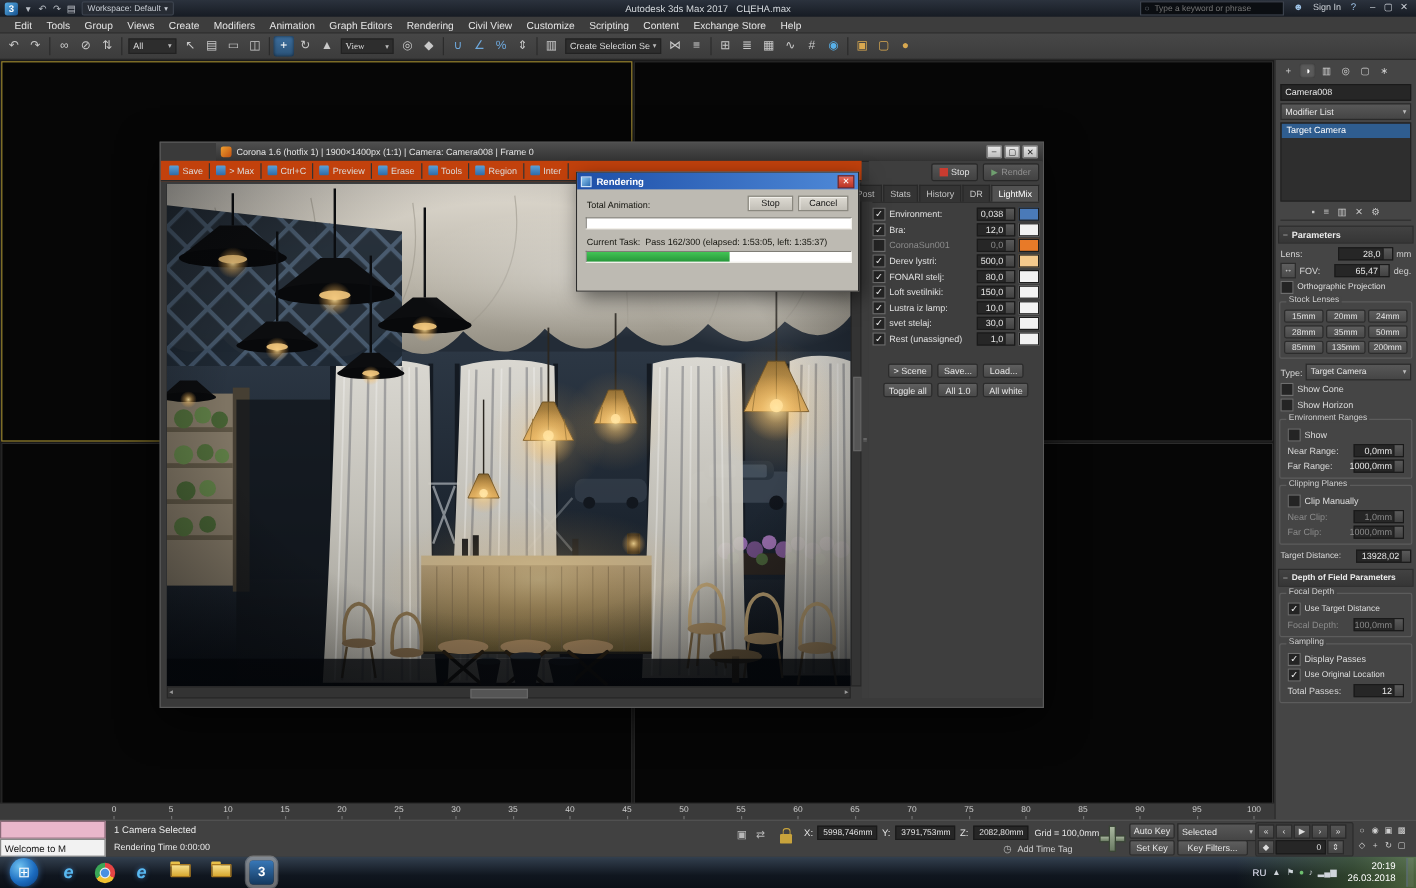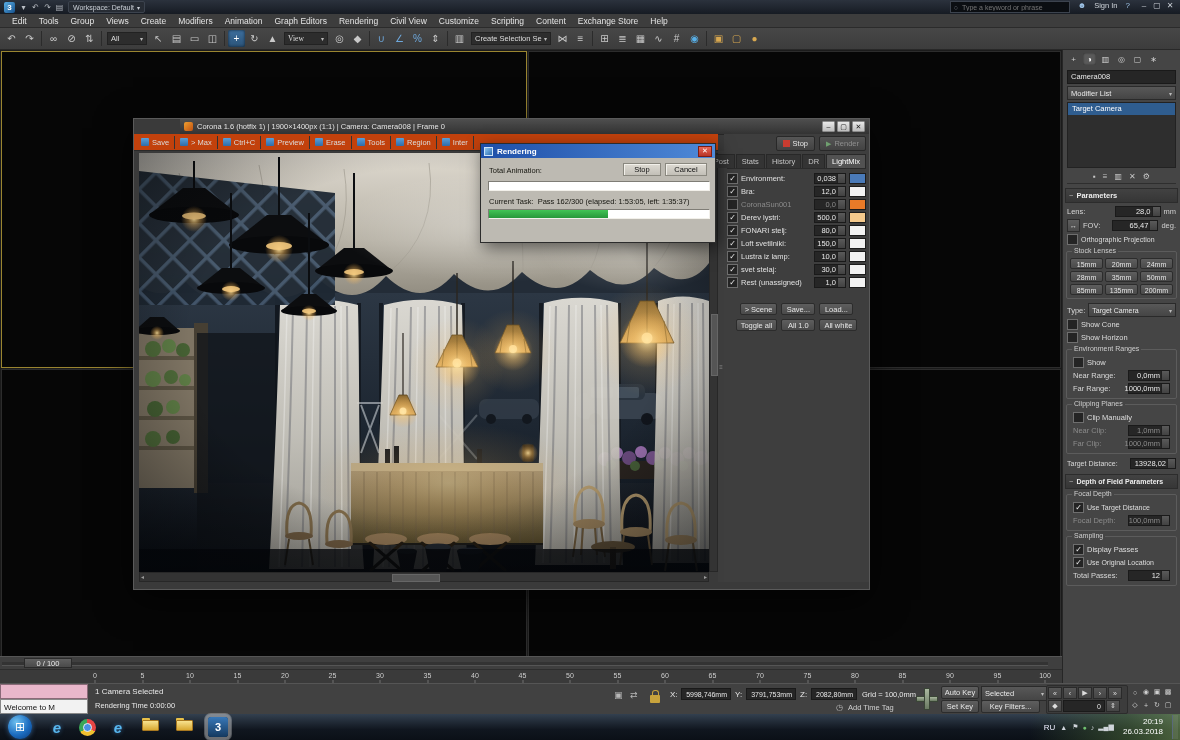--- a/index.html
+++ b/index.html
@@ -219,20 +219,24 @@
     <span class="logo">3</span>
     <span style="display:flex;gap:1px;">
         <span class="qicon">▾</span>
         <span class="qicon">↶</span>
         <span class="qicon">↷</span>
         <span class="qicon">▤</span>
       </span>
     <span class="ws">
       <span>Workspace: Default</span>
       <span style="font-size:6px;">▾</span>
+    </span>
+    <span class="tb-title">
+      <span>Autodesk 3ds Max 2017</span>
+      &nbsp;&nbsp;<span>СЦЕНА.max</span>
     </span>
     <span class="tb-right">
       <span class="searchbox">
         <span style="color:#6f757d;">○</span>
         <input placeholder="Type a keyword or phrase" style="">
       </span>
       <span class="person">☻</span>
       <span style="color:#cfd4da;font-size:7.5px;">Sign In</span>
       <span style="color:#9fc4e8;">?</span>
       <span style="display:flex;gap:1px;">
@@ -453,24 +457,20 @@
         <span class="cb on"></span>
         <span class="cbl" style="font-size:7px;">Use Original Location</span>
       </div>
       <div class="prow">
         <span class="plab grow">Total Passes:</span>
         <span class="nfield w40">12</span>
       </div>
     </div>
   </div>
 
-  <div class="timerow">
-    <div class="timetrack"></div>
-    <div class="timehandle">0 / 100</div>
-  </div>
   <div class="ruler">
     <div class="ruler-in">
         <span class="tick" style="left: 0%;">0</span>
         <span class="tickline" style="left: 0%;"></span>
         <span class="tick" style="left: 5%;">5</span>
         <span class="tickline" style="left: 5%;"></span>
         <span class="tick" style="left: 10%;">10</span>
         <span class="tickline" style="left: 10%;"></span>
         <span class="tick" style="left: 15%;">15</span>
         <span class="tickline" style="left: 15%;"></span>

